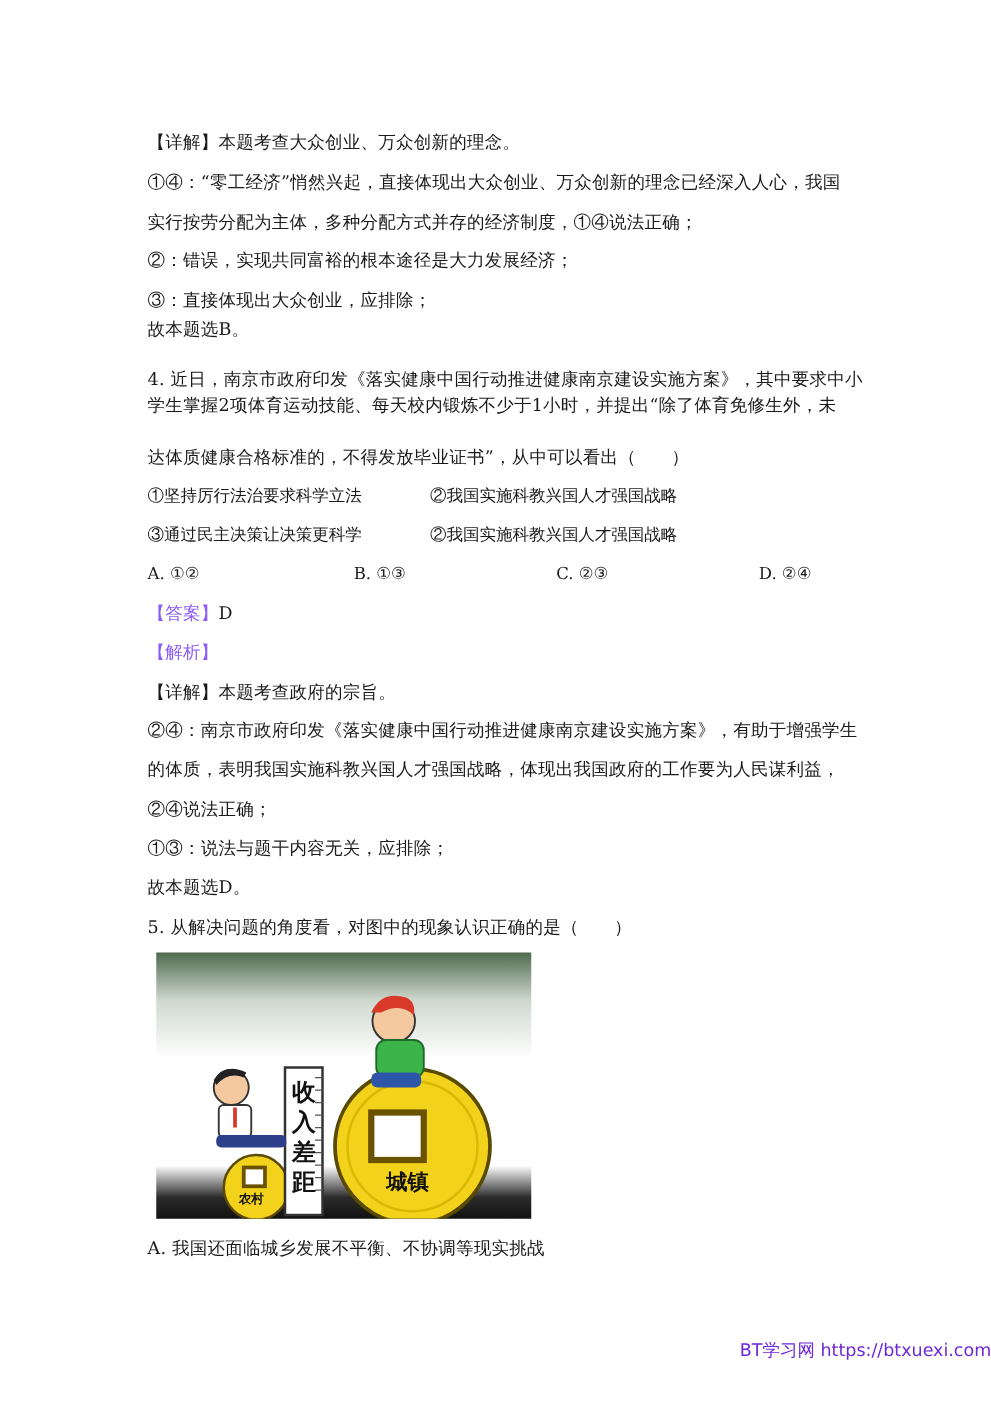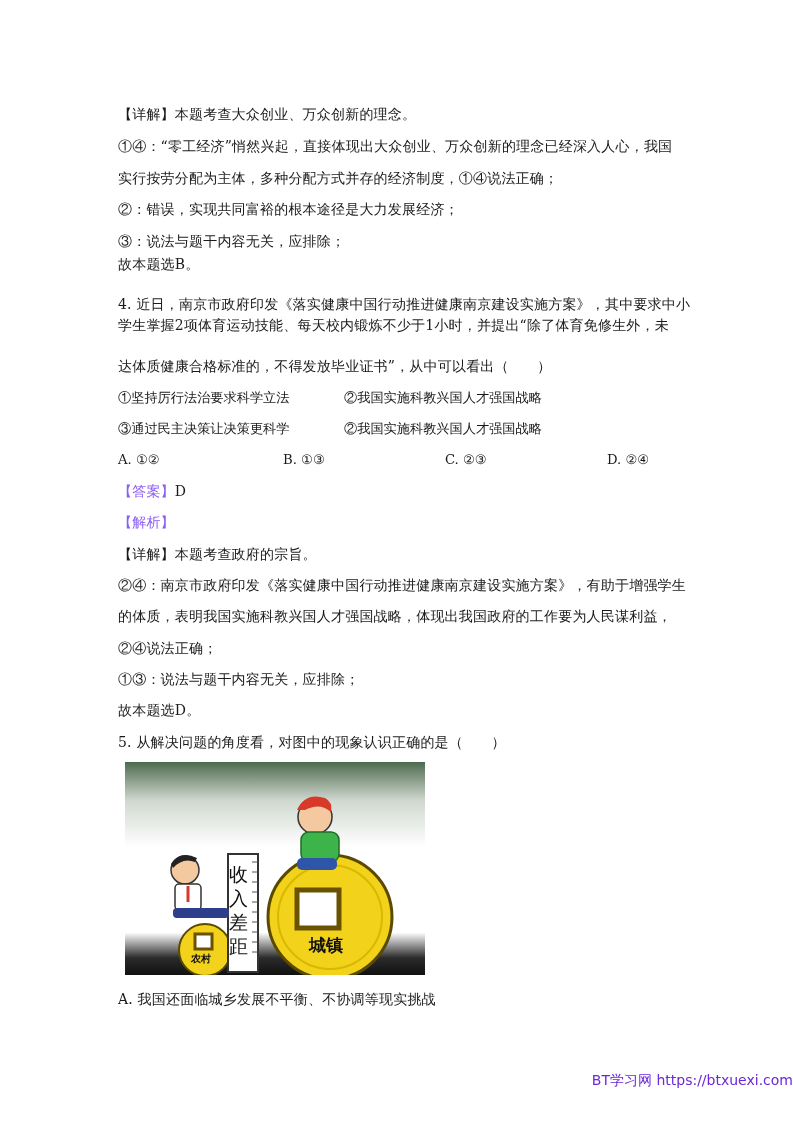--- a/index.html
+++ b/index.html
@@ -13,21 +13,21 @@
   .footer { position:absolute; top:1072px; left:0; width:793px; text-align:right;
             font-family:"DejaVu Sans","Liberation Sans",sans-serif; font-size:14px; color:#6d28d9; }
 </style>
 </head>
 <body>
 
 <div class="line" style="top:105px">【详解】本题考查大众创业、万众创新的理念。</div>
 <div class="line" style="top:137px">①④：“零工经济”悄然兴起，直接体现出大众创业、万众创新的理念已经深入人心，我国</div>
 <div class="line" style="top:169px">实行按劳分配为主体，多种分配方式并存的经济制度，①④说法正确；</div>
 <div class="line" style="top:200px">②：错误，实现共同富裕的根本途径是大力发展经济；</div>
-<div class="line" style="top:232px">③：说法与题干内容无关，应排除；</div>
+<div class="line" style="top:232px">③：直接体现出大众创业，应排除；</div>
 <div class="line" style="top:255px">故本题选B。</div>
 
 <div class="line" style="top:295px">4. 近日，南京市政府印发《落实健康中国行动推进健康南京建设实施方案》，其中要求中小</div>
 <div class="line" style="top:316px">学生掌握2项体育运动技能、每天校内锻炼不少于1小时，并提出“除了体育免修生外，未</div>
 <div class="line" style="top:357px">达体质健康合格标准的，不得发放毕业证书”，从中可以看出（　　）</div>
 
 <div class="opt" style="top:389px;left:118px">①坚持厉行法治要求科学立法</div>
 <div class="opt" style="top:389px;left:344px">②我国实施科教兴国人才强国战略</div>
 <div class="opt" style="top:420px;left:118px">③通过民主决策让决策更科学</div>
 <div class="opt" style="top:420px;left:344px">②我国实施科教兴国人才强国战略</div>
@@ -78,20 +78,20 @@
     <path d="M172 48 Q180 30 200 36 Q208 40 206 50 Q195 40 180 48 Z" fill="#d83a2a"></path>
     <rect x="176" y="70" width="38" height="30" rx="8" fill="#3cb44a" stroke="#1f6b27" stroke-width="1.5"></rect>
     <rect x="172" y="96" width="40" height="12" rx="5" fill="#2d55a8"></rect>
 
     <circle cx="60" cy="108" r="14" fill="#f5c9a0" stroke="#333" stroke-width="1.5"></circle>
     <path d="M46 102 Q55 88 72 96 L70 100 Q58 95 48 106 Z" fill="#222"></path>
     <rect x="50" y="122" width="26" height="26" rx="4" fill="#fff" stroke="#333" stroke-width="1.5"></rect>
     <line x1="63" y1="124" x2="63" y2="140" stroke="#d83a2a" stroke-width="3"></line>
     <rect x="48" y="146" width="56" height="10" rx="4" fill="#2d3e8a"></rect>
   </svg>
-  <div style="position:absolute;left:104px;top:100px;width:28px;font-size:19px;line-height:24px;font-weight:normal;text-align:left;font-family:'DejaVu Sans',sans-serif;color:#111;">收入差距</div>
+  <div style="position:absolute;left:104px;top:100px;width:28px;font-size:19px;line-height:24px;font-weight:bold;text-align:center;font-family:'DejaVu Sans',sans-serif;color:#111;">收入差距</div>
   <div style="position:absolute;left:66px;top:190px;font-size:10px;font-weight:bold;font-family:Liberation Mono, monospace;color:#111;">农村</div>
   <div style="position:absolute;left:184px;top:172px;font-size:17px;font-weight:bold;font-family:Liberation Sans, sans-serif;color:#111;">城镇</div>
 </div>
 
 <div class="line" style="top:990px">A. 我国还面临城乡发展不平衡、不协调等现实挑战</div>
 
 <div class="footer">BT学习网 https://btxuexi.com</div>
 
 </body></html>

